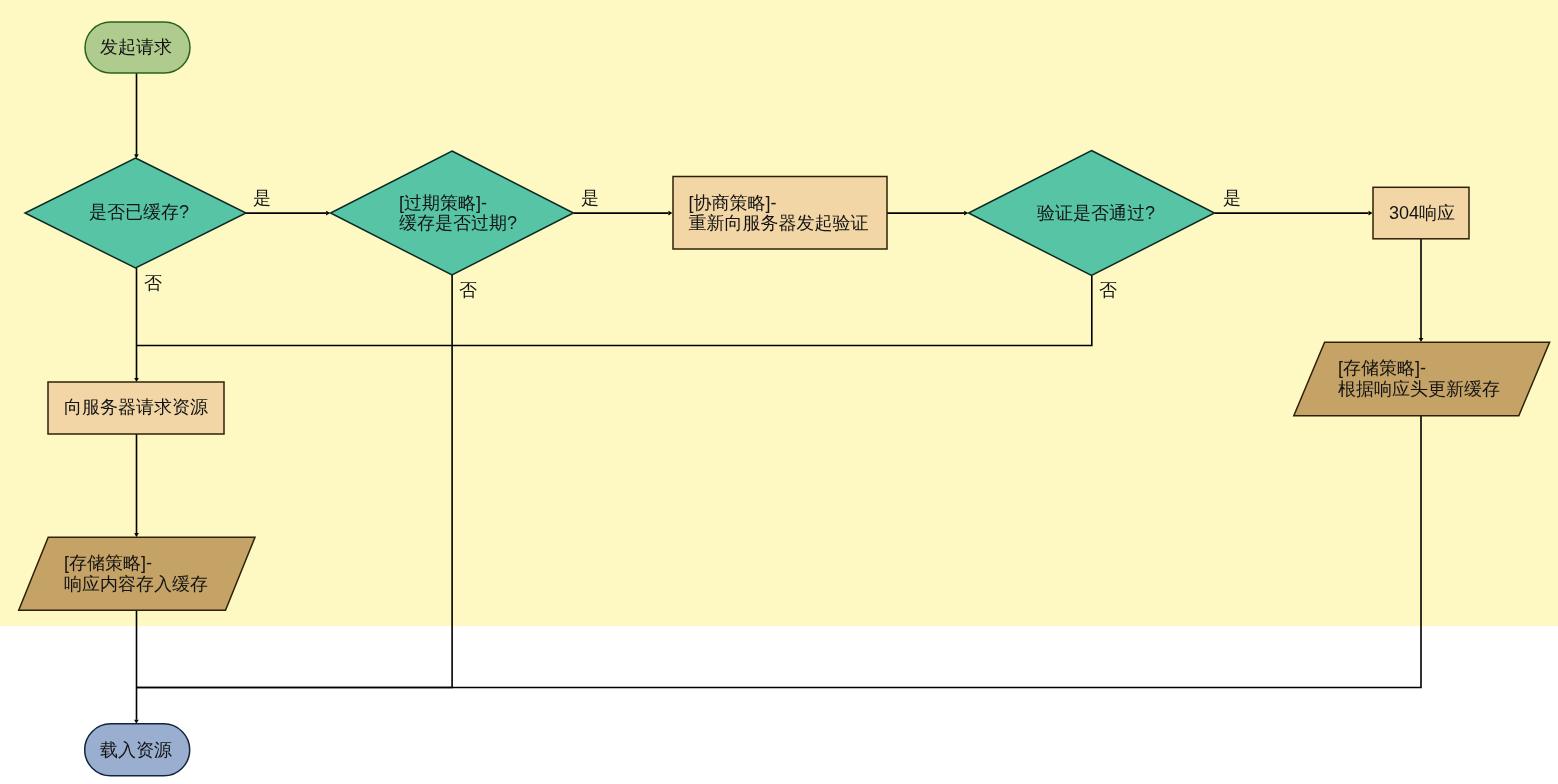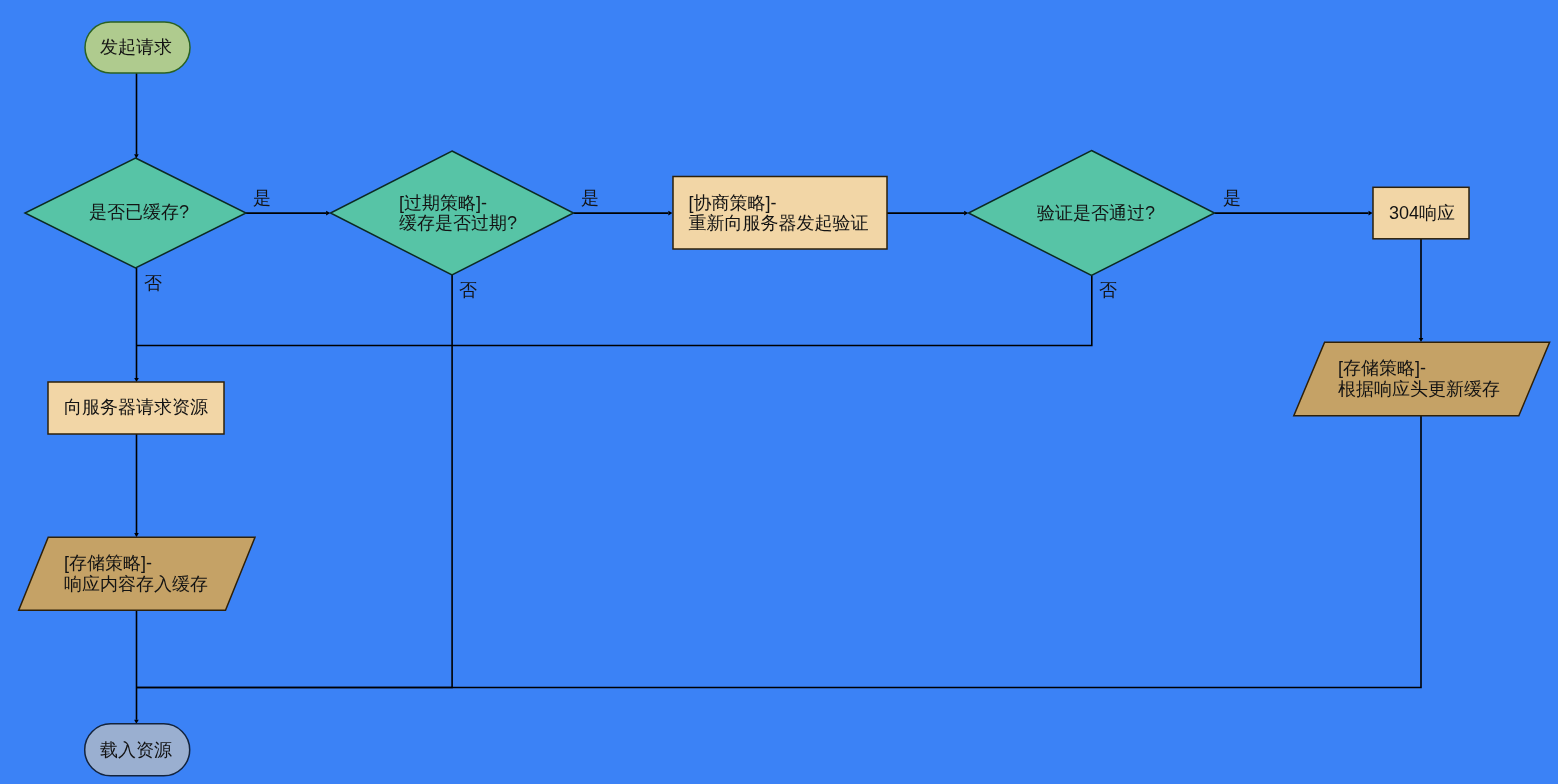--- a/index.html
+++ b/index.html
@@ -1,19 +1,19 @@
 <!DOCTYPE html>
 <html><head>
 <meta charset="utf-8">
 <title>flowchart</title>
 <style>
   html,body{margin:0;padding:0;background:#ffffff;}
   body{width:1558px;height:784px;overflow:hidden;
        font-family:"Liberation Sans",sans-serif;}
-  #stage{position:relative;width:1558px;height:784px;background:#3b82f6;}
+  #stage{position:relative;width:1558px;height:626px;background:#fef9c3;}
   svg#fc{display:block;width:1558px;height:784px;}
   .nodelabel{font-family:"Liberation Sans",sans-serif;font-size:18px;
              fill:#131313;dominant-baseline:middle;}
   .edgelabel{font-family:"Liberation Sans",sans-serif;font-size:18px;
              fill:#131313;dominant-baseline:middle;}
   .edgepath{fill:none;stroke:#000000;stroke-width:1.6;}
   .arrowhead{fill:#000000;stroke:none;}
 </style>
 </head>
 <body>

